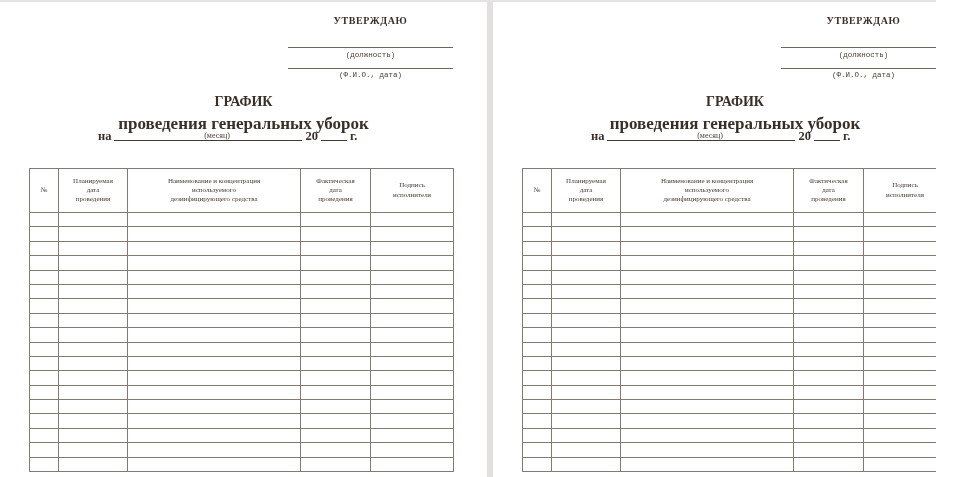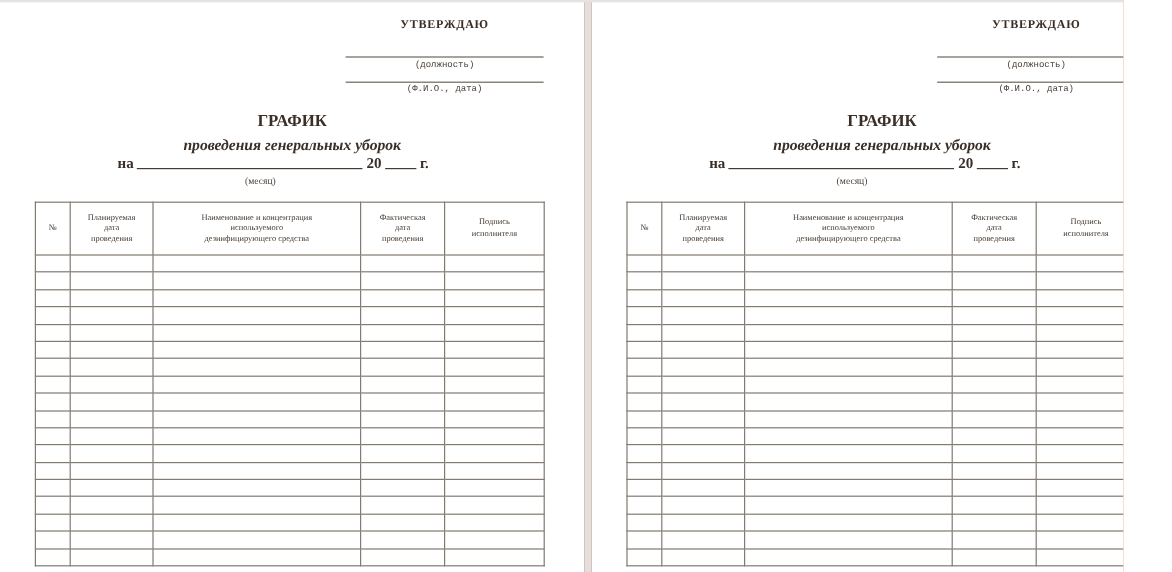--- a/index.html
+++ b/index.html
@@ -1,21 +1,21 @@
 <!DOCTYPE html>
 <html><head>
 <meta charset="utf-8">
 <style>
   html, body { margin: 0; padding: 0; background: #ffffff; }
   .canvas {
     position: relative;
     width: 936px;
     height: 477px;
     overflow: hidden;
-    background: #c2410c;
+    background: #737373;
     font-family: "Liberation Serif", "DejaVu Serif", serif;
     color: #3d3229;
   }
   .top-edge {
     position: absolute; top: 0; left: 0; width: 977px; height: 2px;
     background: #e5e3e1; z-index: 6;
   }
   .page {
     position: absolute; top: 0; height: 477px; background: #ffffff; overflow: hidden;
   }
@@ -39,33 +39,33 @@
   .sig-label {
     font-size: 7.5px; color: #4a4037; padding-top: 2.5px; margin-bottom: 9px; font-family: Liberation Mono, monospace;
   }
 
   
   .title-block {
     position: absolute; top: 93px; left: 0; width: 100%;
     text-align: center; color: #3a2f27;
   }
   .doc-title { font-size: 14px; font-weight: bold; line-height: 1.25; }
-  .doc-subtitle { font-size: 13px; font-weight: bold; line-height: 1.3; margin-top: 2px; font-style: italic; }
+  .doc-subtitle { font-size: 17px; font-weight: bold; line-height: 1.3; margin-top: 2px; }
 
   
   .date-row {
     position: absolute; top: 129px; left: 98px;
     display: flex; align-items: flex-end;
     font-size: 12.5px; font-weight: bold; color: #3a2f27; line-height: 1.15;
   }
   .blank { border-bottom: 1.4px solid #453a31; margin: 0 3px 2px 3px; }
   .blank-month { width: 188px; }
   .blank-year { width: 26px; }
   .month-label {
-    position: absolute; top: 146px; left: 102px; width: 230px;
+    position: absolute; top: 131px; left: 102px; width: 230px;
     text-align: center; font-size: 8px; color: #4a4037;
   }
 
   
   .table-wrap { position: absolute; top: 168px; left: 29px; }
   table.schedule {
     border-collapse: collapse; table-layout: fixed;
     font-size: 7px; color: #443a30;
     border: 1px solid #5d544b;
   }

